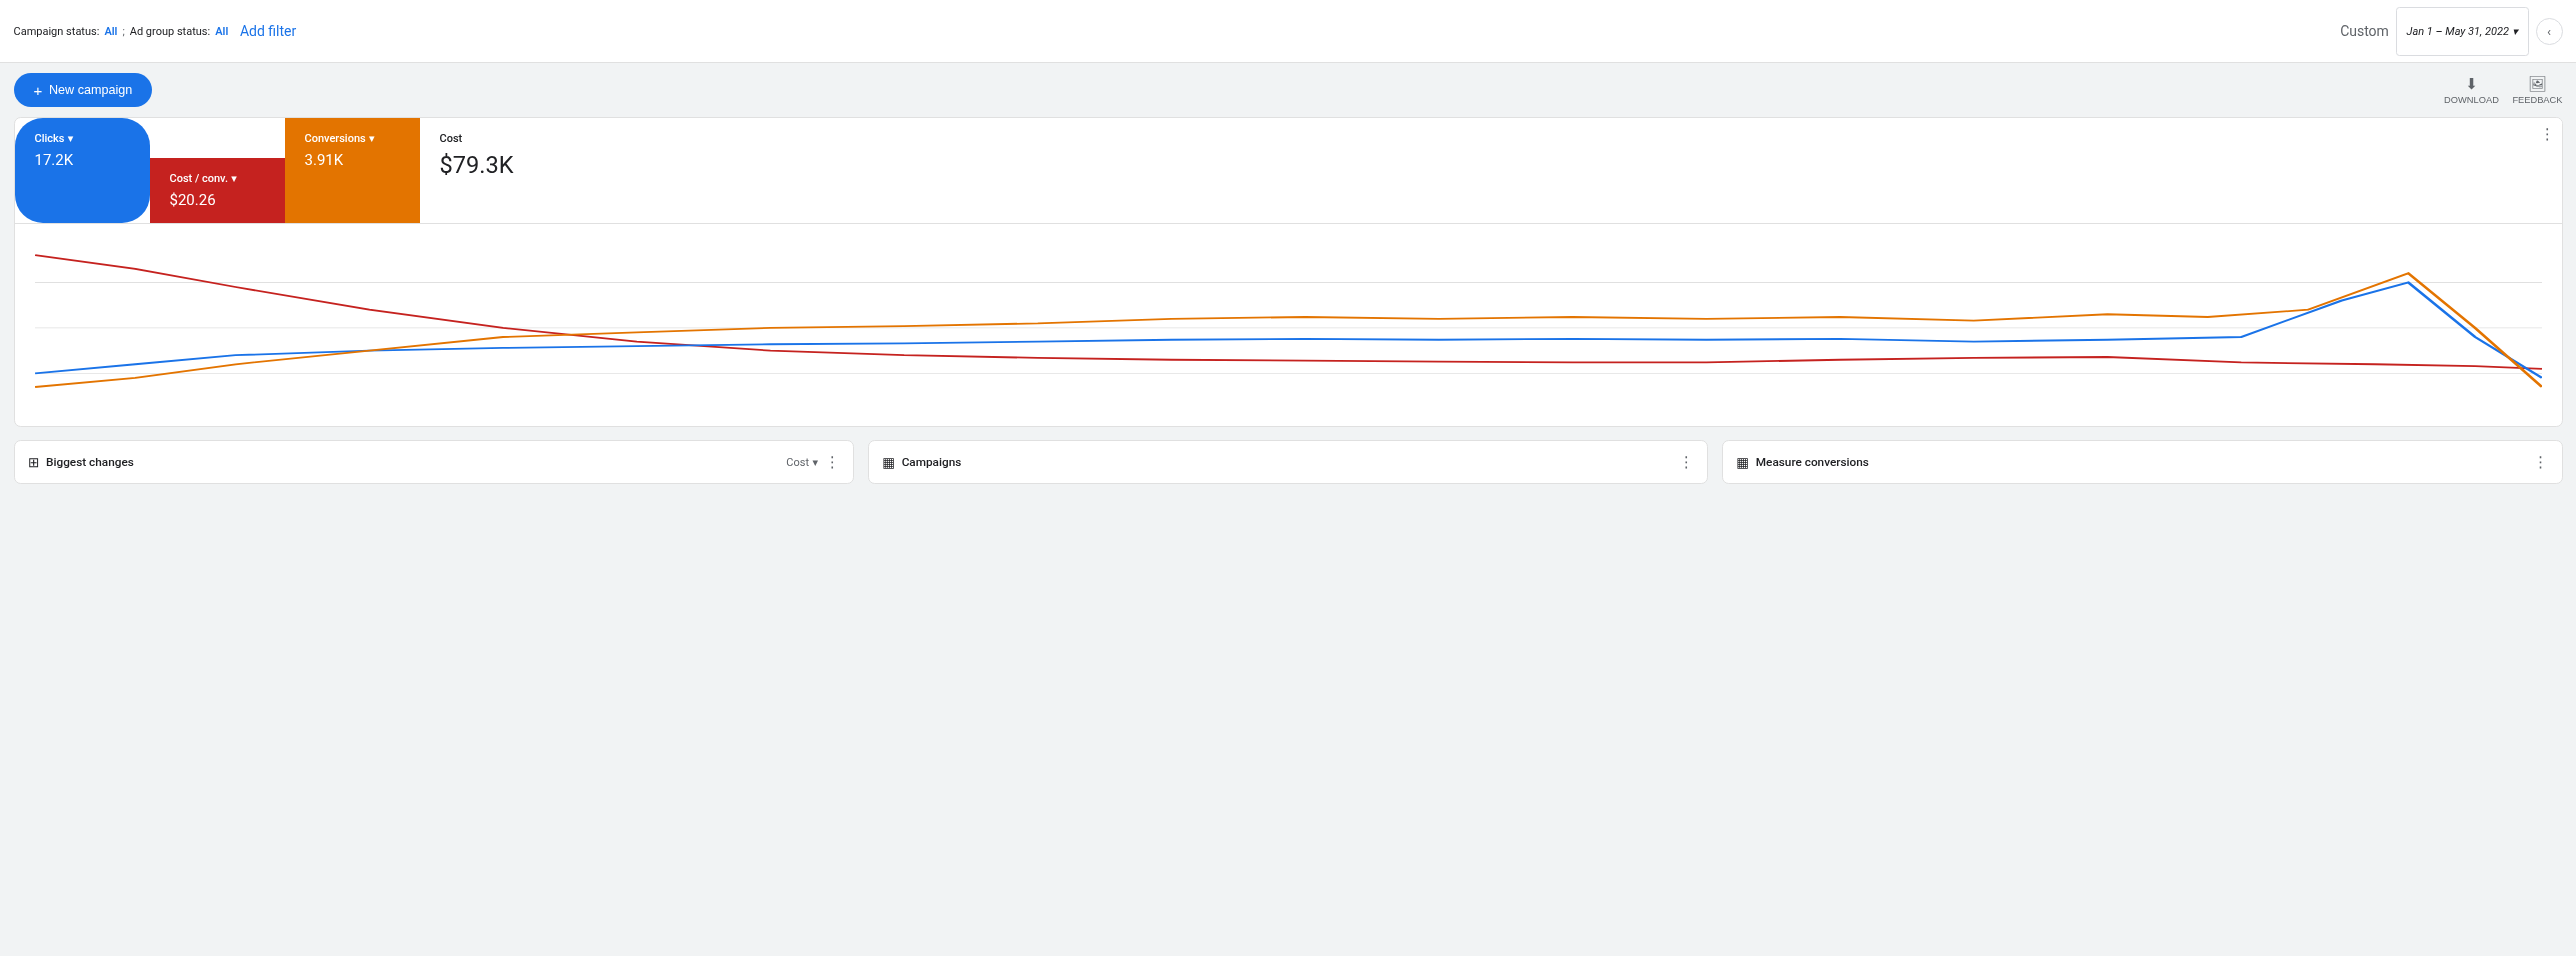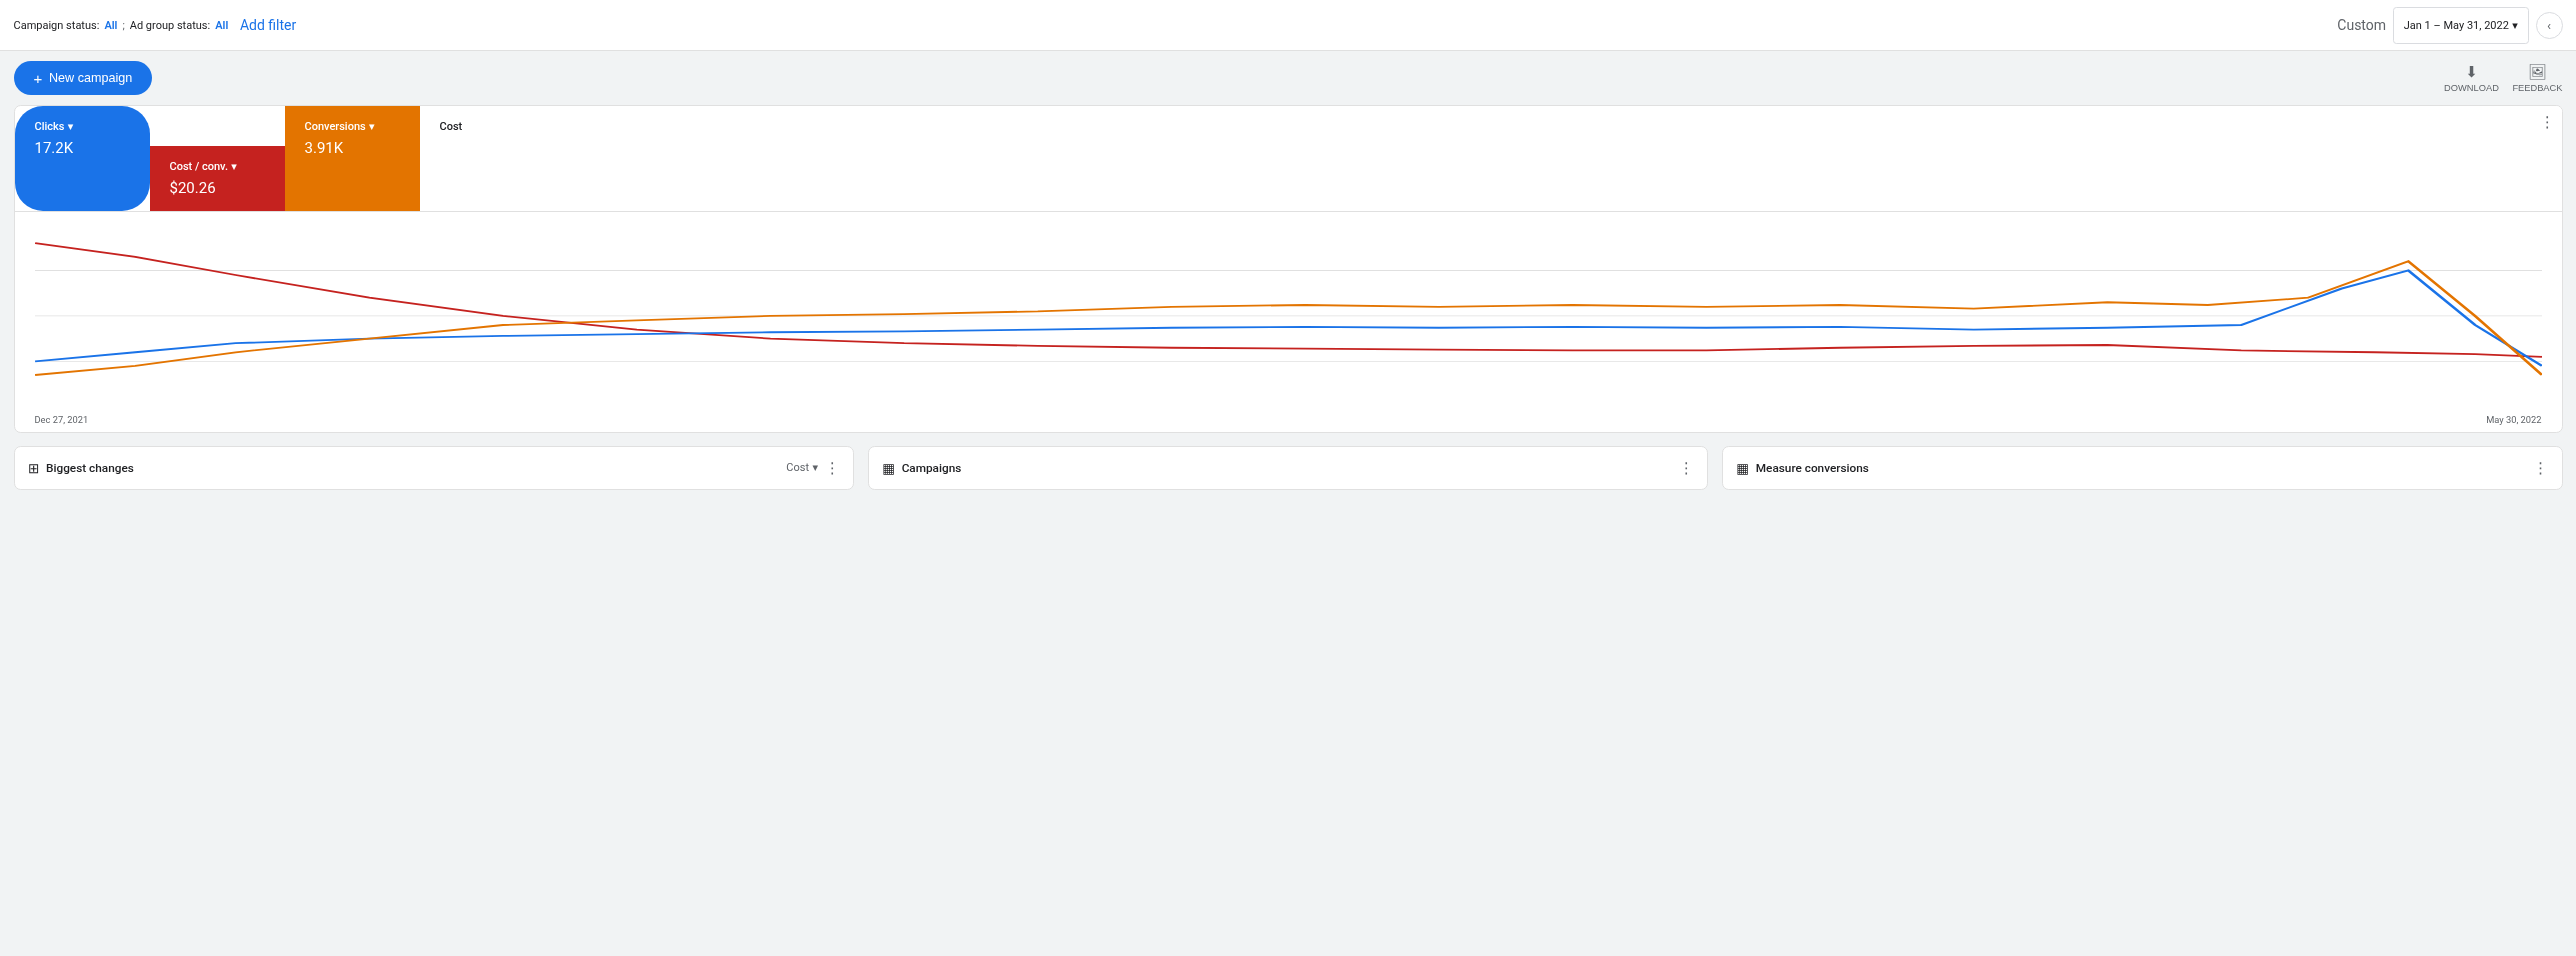--- a/index.html
+++ b/index.html
@@ -15,27 +15,28 @@
     }
     .top-bar-left { display: flex; align-items: center; gap: 5px; font-size: 11px; }
     .top-bar-left .bold-link { color: #1a73e8; font-weight: 600; cursor: pointer; }
     .top-bar-left .sep { color: #5f6368; }
     .add-filter { color: #1a73e8; cursor: pointer; font-size: 14px; margin-left: 6.7px; }
     .top-bar-right { display: flex; align-items: center; gap: 6.7px; }
     .custom-label { font-size: 14px; color: #5f6368; }
     .date-dropdown {
       border: 0.8px solid #dadce0;
       border-radius: 3.4px;
-      padding: 11px 10px;
+      padding: 17px 10px;
       font-size: 11px;
       cursor: pointer;
       display: flex;
       align-items: center;
       gap: 3.4px;
       background: #fff;
+      font-style: italic;
     }
     .collapse-btn {
       width: 27px; height: 27px;
       border: 0.8px solid #dadce0;
       border-radius: 50%;
       display: flex; align-items: center; justify-content: center;
       cursor: pointer;
       background: #fff;
       font-size: 13.5px;
       color: #5f6368;
@@ -209,20 +210,21 @@
           <span>Conversions</span>
           <span>▾</span>
         </div>
         <div class="metric-tile-value">3.91K</div>
       </div>
 
       <div class="metric-tile white" style="flex:1;">
         <div class="metric-tile-header">
           <span>Cost</span>
         </div>
+        <div class="metric-tile-value">$79.3K</div>
         <span class="metric-tile-more">⋮</span>
       </div>
 
     </div>
 
     <div class="chart-area">
       <svg class="chart-svg" viewBox="0 0 1500 200" preserveAspectRatio="none">
 
         <line x1="0" y1="50" x2="1500" y2="50" stroke="#e0e0e0" stroke-width="1"></line>
         <line x1="0" y1="100" x2="1500" y2="100" stroke="#e0e0e0" stroke-width="1"></line>
@@ -296,24 +298,20 @@
             1160,92
             1240,85
             1300,88
             1360,80
             1420,40
             1460,100
             1500,165
           "></polyline>
       </svg>
     </div>
-    <div class="chart-x-labels">
-      <span>Dec 27, 2021</span>
-      <span>May 30, 2022</span>
-    </div>
 
   </div>
 
   <div class="bottom-cards">
 
     <div class="bottom-card">
       <div class="bottom-card-left">
         <span style="font-size:13.5px;">⊞</span>
         <span>Biggest changes</span>
       </div>

